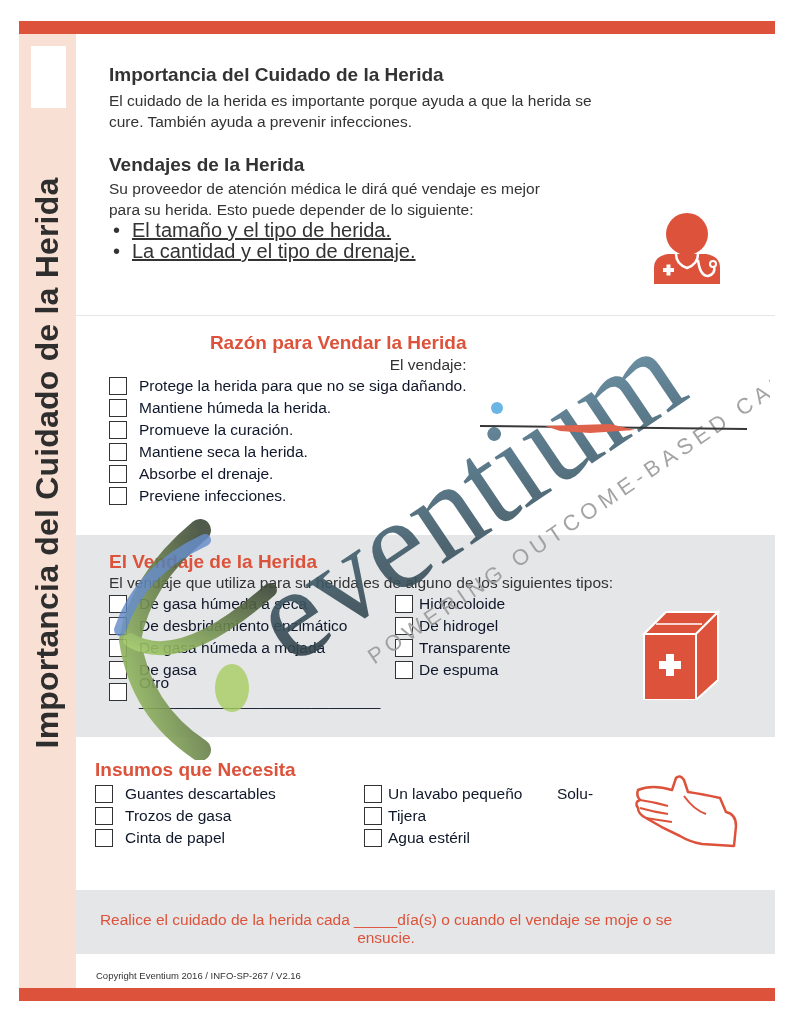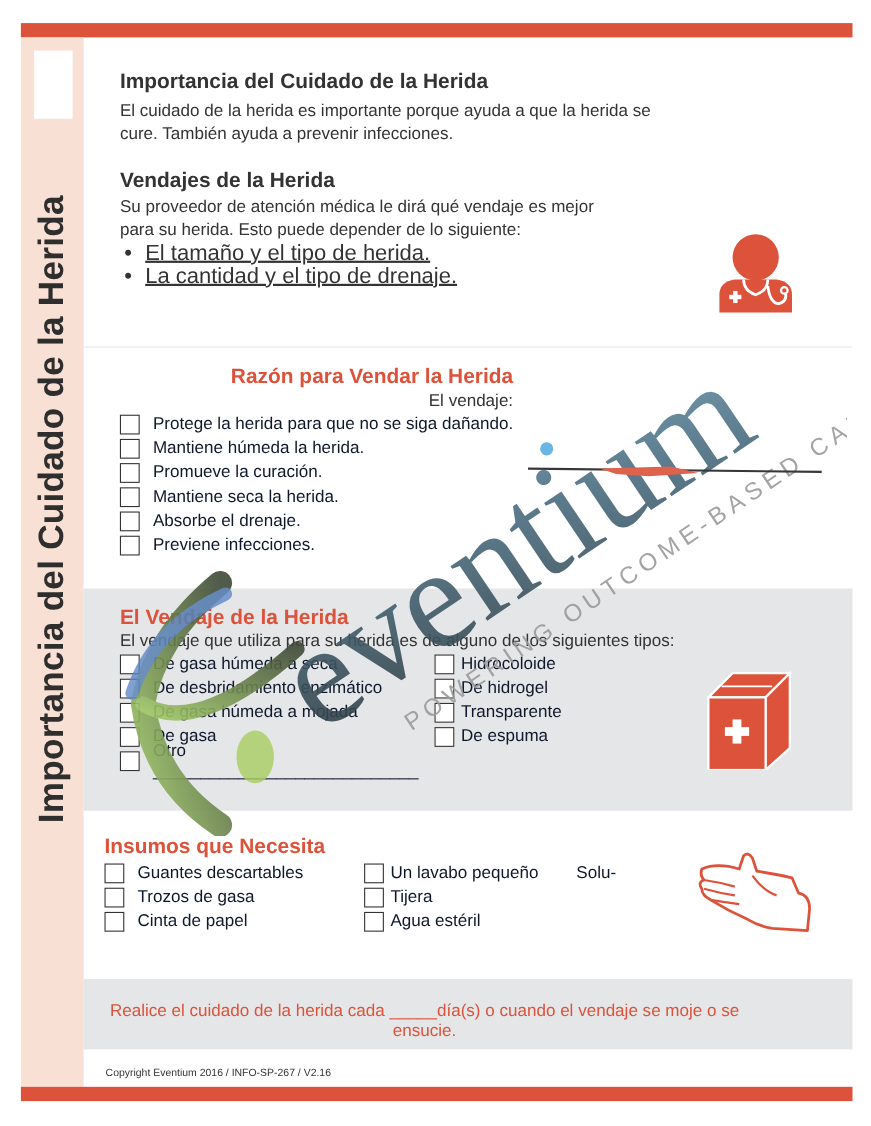--- a/index.html
+++ b/index.html
@@ -150,21 +150,21 @@
   <polygon points="2,28 24,6 76,6 54,28" fill="#dc523a" stroke="#fff" stroke-width="2"></polygon>
   <polygon points="54,28 76,6 76,74 54,94" fill="#dc523a" stroke="#fff" stroke-width="2"></polygon>
   <rect x="2" y="28" width="52" height="66" fill="#dc523a" stroke="#fff" stroke-width="2"></rect>
   <path d="M14 18 L60 18" stroke="#fff" stroke-width="1.5"></path>
   <rect x="17" y="55" width="22" height="8" fill="#fff"></rect>
   <rect x="24" y="48" width="8" height="22" fill="#fff"></rect>
 </svg>
 
 <div class="abs" style="left:95px; top:759px;">
   <h2 class="h-red">Insumos que Necesita</h2>
-  <div style="display:flex; margin-top:2px;">
+  <div style="display:flex; margin-top:2px;gap:33px;">
     <div style="width:236px;">
       <div class="cb-row">
           <span class="cb"></span>
           <span>Guantes descartables</span>
         </div>
       <div class="cb-row">
           <span class="cb"></span>
           <span>Trozos de gasa</span>
         </div>
       <div class="cb-row">

